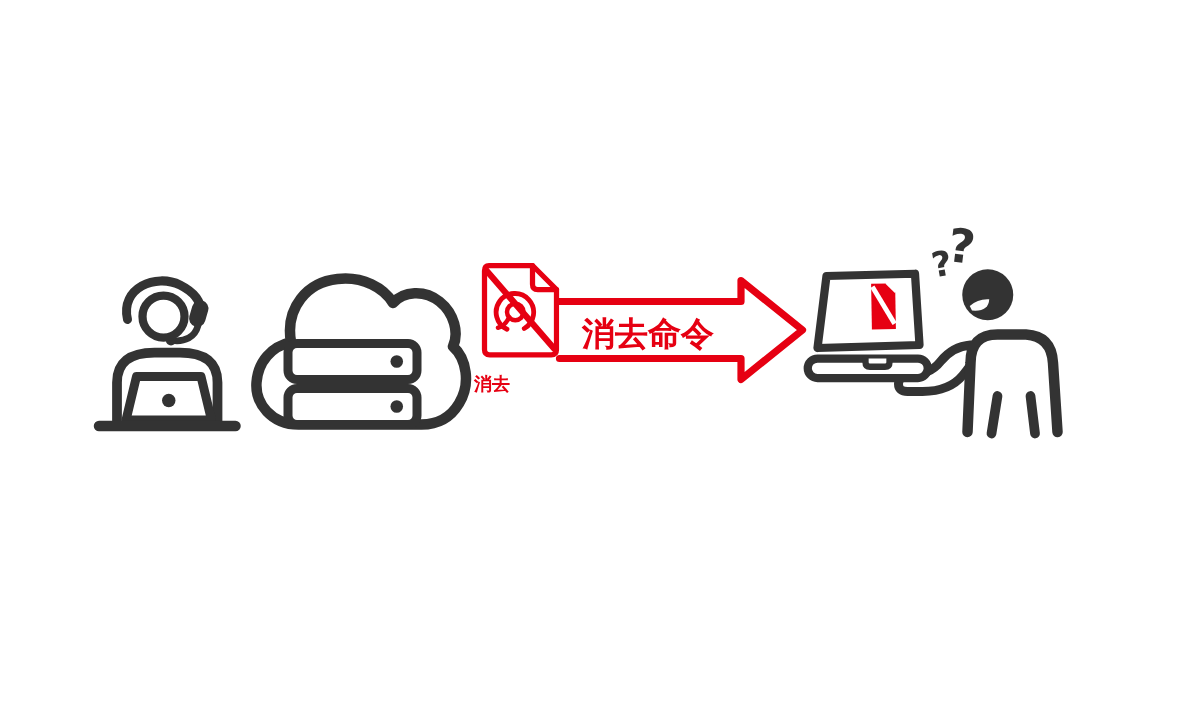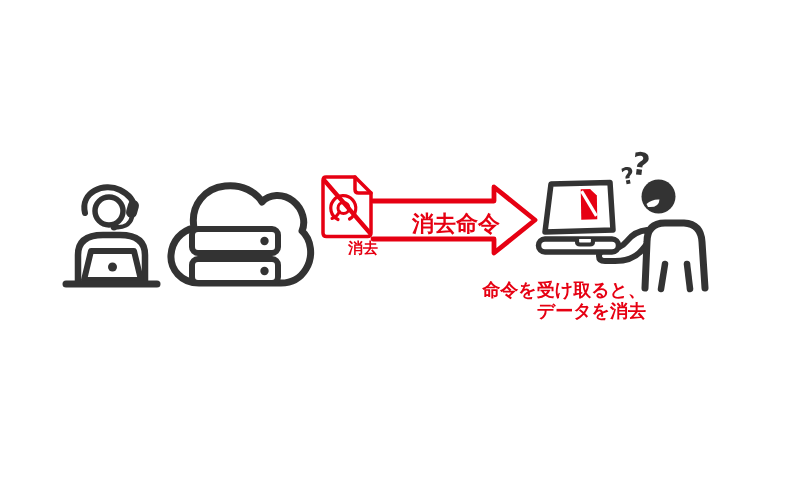--- a/index.html
+++ b/index.html
@@ -6,21 +6,21 @@
     --red:#E60012;
     --dark:#333333;
     --bg:#FFFFFF;
   }
   html,body{margin:0;padding:0;background:#fff;}
   .canvas{
     position:relative;width:800px;height:480px;background:var(--bg);
     font-family:"DejaVu Sans","Liberation Sans",sans-serif;overflow:hidden;
   }
   .abs{position:absolute;}
-  .lbl{position:absolute;font-weight:bold;text-align:right;line-height:1.15;}
+  .lbl{position:absolute;font-weight:bold;text-align:left;line-height:1.15;}
   .dark-lbl{color:var(--dark);}
   .red-lbl{color:var(--red);}
   svg{display:block;overflow:visible;}
   .s-dark{stroke:var(--dark);}
   .s-red{stroke:var(--red);}
   .f-dark{fill:var(--dark);}
   .f-red{fill:var(--red);}
   .f-white{fill:#ffffff;}
   .f-none{fill:none;}
   .rnd{stroke-linecap:round;stroke-linejoin:round;}
@@ -57,21 +57,21 @@
   </svg>
 
   <svg class="abs" style="left:318px;top:172px" width="58" height="68" viewBox="0 0 58 68">
     <path class="s-red f-white rnd" stroke-width="3.5" d="M 8,5 L 37,5 L 53,21 L 53,61 Q 53,64.5 49.5,64.5 L 8.5,64.5 Q 5,64.5 5,61 L 5,8.5 Q 5,5 8,5 Z"></path>
     <path class="s-red f-none rnd" stroke-width="3.5" d="M 37,5 L 37,17.5 Q 37,21 40.5,21 L 53,21"></path>
     <path class="s-red f-none rnd" stroke-width="3.2" d="M 20,47.5 A 12.5,12.5 0 1 1 31.5,47"></path>
     <circle class="s-red f-none" stroke-width="3" cx="25.5" cy="36" r="5.5"></circle>
     <path class="s-red f-none rnd" stroke-width="3" d="M 21.5,39.5 Q 18.5,45.5 14,46.5"></path>
     <path class="s-red f-none rnd" stroke-width="4.2" d="M 6,8 L 51.5,60.5"></path>
   </svg>
-  <div class="lbl red-lbl" style="left:316px;top:240px;width:62px;font-size:15px">消去</div>
+  <div class="lbl red-lbl" style="left:316px;top:250px;width:62px;font-size:12px">消去</div>
 
   <svg class="abs" style="left:371px;top:185px" width="167" height="71" viewBox="0 0 167 71">
     <path class="s-red f-white rnd" stroke-width="4.8" d="M 2,16 L 123,16 L 123,2 L 164,35 L 123,68 L 123,54 L 2,54"></path>
   </svg>
   <div class="lbl red-lbl" style="left:388px;top:211px;width:112px;font-size:22px">消去命令</div>
 
   <svg class="abs" style="left:595px;top:145px" width="122" height="152" viewBox="0 0 122 152">
     <text class="qmark" x="46" y="30" font-size="31" text-anchor="middle" transform="rotate(7 46 20)">?</text>
     <text class="qmark" x="33" y="39" font-size="23" text-anchor="middle" transform="rotate(-10 33 32)">?</text>
     <path class="s-dark f-white rnd" stroke-width="6" d="M 52,85 Q 40,86 32,96 Q 25,105 10,105.5 Q 4,106 4,111 Q 4,116 10,116 L 20,116 Q 38,116 47,105 Q 52,99 54,95 Z"></path>
@@ -87,19 +87,15 @@
     <g transform="rotate(-1 53 26)">
       <path class="f-red" d="M 45,11 L 56,11 L 61,16 L 61,41.5 L 45,41.5 Z"></path>
       <path d="M 55.2,10.6 L 61.4,16.8" stroke="#ffffff" stroke-width="1.8"></path>
       <path d="M 45.8,13 L 60.2,38" stroke="#ffffff" stroke-width="3.2"></path>
     </g>
     <rect class="s-dark f-white" stroke-width="5.5" x="2.5" y="61" width="80" height="13" rx="6.5"></rect>
     <path class="s-dark f-white rnd" stroke-width="4.2" d="M 41,61 L 41,63.5 Q 41,66.5 44,66.5 L 54,66.5 Q 57,66.5 57,63.5 L 57,61"></path>
   </svg>
 
 
-  <div class="lbl red-lbl" style="left:466px;top:280px;width:180px;font-size:18px">
-    <div>命令を受け取ると、</div>
-    <div>データを消去</div>
-  </div>
 
 
 </div>
 
 </body></html>

